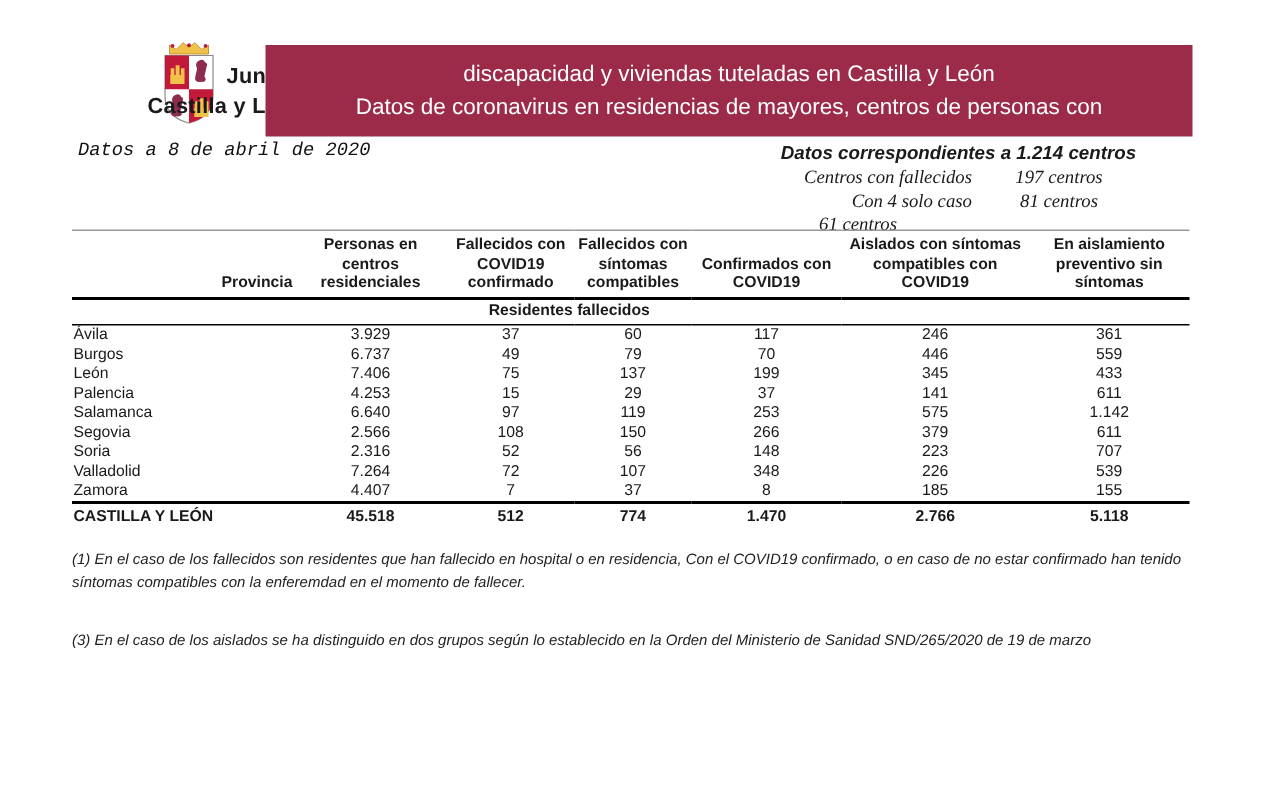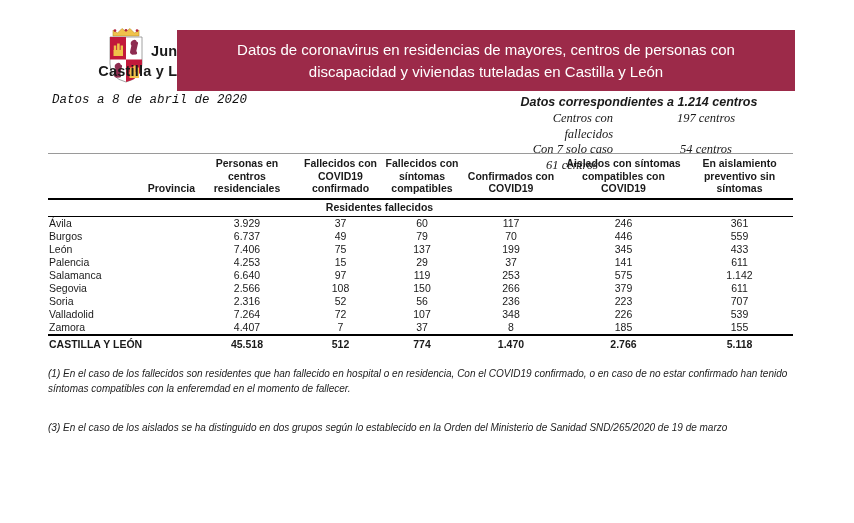--- a/index.html
+++ b/index.html
@@ -18,21 +18,21 @@
   }
   
   .banner{
     position:absolute;left:177px;top:30px;width:618px;height:61px;
     display:flex;flex-direction:column;justify-content:center;align-items:center;
     color:#ffffff;font-size:15px;line-height:22px;text-align:center;
   }
   
   .summary{position:absolute;left:518px;top:95px;width:242px;}
   .summary-title{font-size:12.5px;font-weight:bold;font-style:italic;text-align:center;margin-bottom:2px;}
-  .summary-row{display:flex;font-family:"Liberation Serif","DejaVu Serif",serif;font-style:italic;font-size:12.5px;line-height:15.5px;gap:35px;}
+  .summary-row{display:flex;font-family:"Liberation Serif","DejaVu Serif",serif;font-style:italic;font-size:12.5px;line-height:15.5px;}
   .summary-row .lbl{flex:1;text-align:right;padding-right:4px;}
   .summary-row .val{width:108px;text-align:center;}
   
   .tbl-wrap{position:absolute;left:48px;top:153px;}
   table{border-collapse:collapse;table-layout:fixed;width:745px;border-top:1px solid #9a9a9a;}
   th,td{overflow:hidden;}
   thead th{
     font-size:10.5px;font-weight:bold;vertical-align:bottom;text-align:center;
     padding:3px 1px 3px;line-height:12.5px;
   }
@@ -83,33 +83,33 @@
         <rect x="29.1" y="39.5" width="2.6" height="7"></rect>
         <rect x="32.6" y="41.5" width="2.4" height="5"></rect>
       </g>
     </svg>
   </div>
   <div class="org-line1">Junta de</div>
   <div class="org-line2">Castilla y León</div>
   <div class="date-note">Datos a 8 de abril de 2020</div>
 
   <div class="banner" id="banner" style="background: rgb(156, 42, 73);">
+    <div>discapacidad y viviendas tuteladas en Castilla y León</div>
     <div>Datos de coronavirus en residencias de mayores, centros de personas con</div>
-    <div>discapacidad y viviendas tuteladas en Castilla y León</div>
   </div>
 
   <div class="summary">
     <div class="summary-title">Datos correspondientes a 1.214 centros</div>
     <div class="summary-row">
       <span class="lbl">Centros con fallecidos</span>
       <span class="val">197 centros</span>
     </div>
     <div class="summary-row">
-      <span class="lbl">Con 7 solo caso</span>
-      <span class="val">54 centros</span>
+      <span class="lbl">Con 4 solo caso</span>
+      <span class="val">81 centros</span>
     </div>
     <div class="summary-row">
       <span class="val">61 centros</span>
     </div>
   </div>
 
   <div class="tbl-wrap">
     <table>
       <colgroup>
         <col style="width:148px">
@@ -189,21 +189,21 @@
             <td>150</td>
             <td>266</td>
             <td>379</td>
             <td>611</td>
           </tr>
           <tr>
             <td>Soria</td>
             <td>2.316</td>
             <td>52</td>
             <td>56</td>
-            <td>236</td>
+            <td>148</td>
             <td>223</td>
             <td>707</td>
           </tr>
           <tr>
             <td>Valladolid</td>
             <td>7.264</td>
             <td>72</td>
             <td>107</td>
             <td>348</td>
             <td>226</td>

